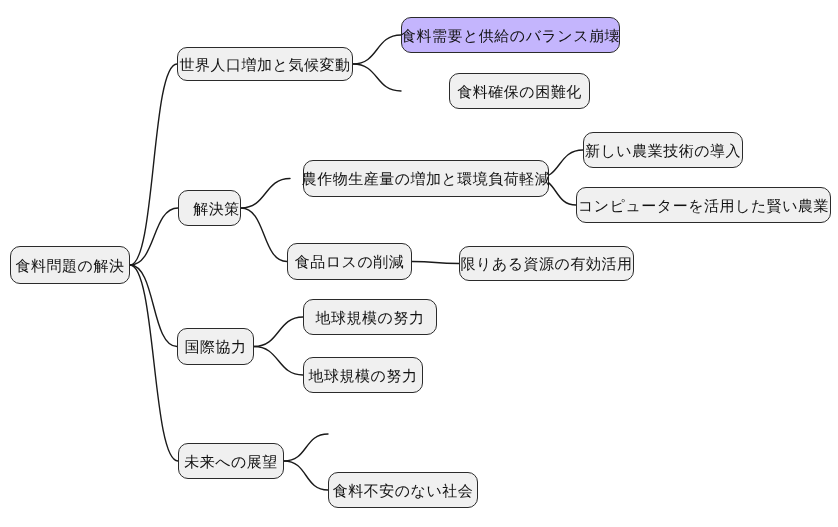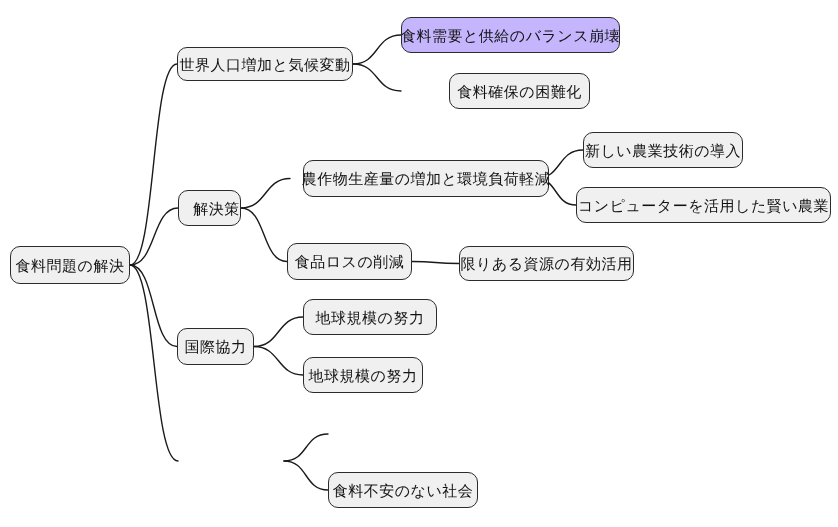--- a/index.html
+++ b/index.html
@@ -87,17 +87,20 @@
       </div>
       <div class="node" style="left: 177px; top: 328px; width: 77px; height: 37px; background: rgb(240, 240, 240); border-color: rgb(43, 43, 43); color: rgb(17, 17, 17);">
         <span>国際協力</span>
       </div>
       <div class="node" style="left: 303px; top: 299px; width: 134px; height: 36px; background: rgb(240, 240, 240); border-color: rgb(43, 43, 43); color: rgb(17, 17, 17);">
         <span>地球規模の努力</span>
       </div>
       <div class="node" style="left: 303px; top: 357px; width: 120px; height: 36px; background: rgb(240, 240, 240); border-color: rgb(43, 43, 43); color: rgb(17, 17, 17);">
         <span>地球規模の努力</span>
       </div>
+      <div class="node" style="left: 178px; top: 443px; width: 106px; height: 36px; background: rgb(240, 240, 240); border-color: rgb(43, 43, 43); color: rgb(17, 17, 17);">
+        <span>未来への展望</span>
+      </div>
       <div class="node" style="left: 328px; top: 472px; width: 150px; height: 36px; background: rgb(240, 240, 240); border-color: rgb(43, 43, 43); color: rgb(17, 17, 17);">
         <span>食料不安のない社会</span>
       </div>
     </div>
 </div>
 
 </body></html>

